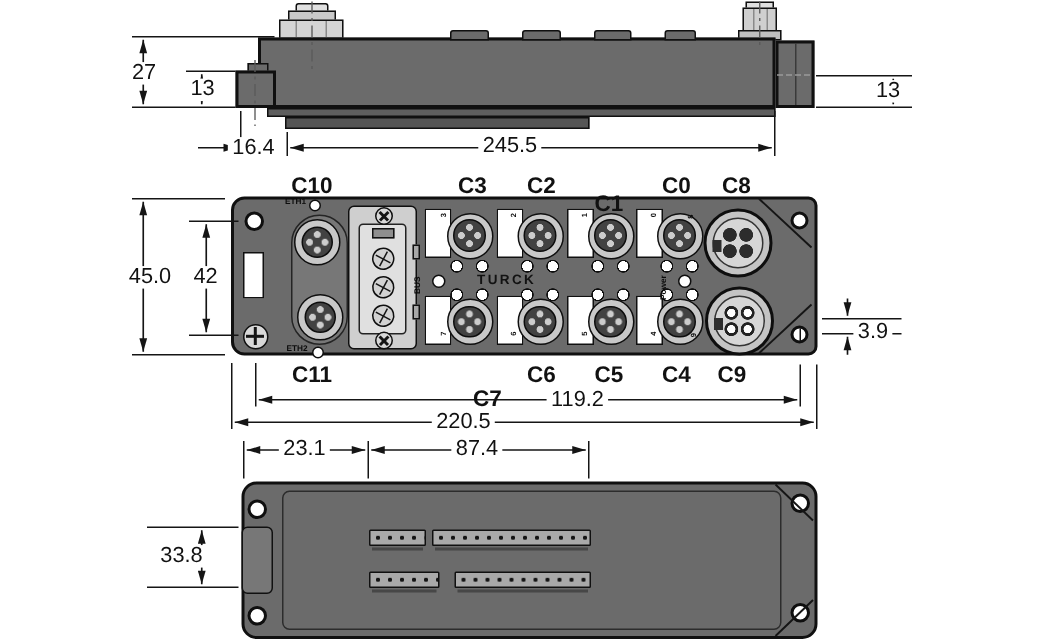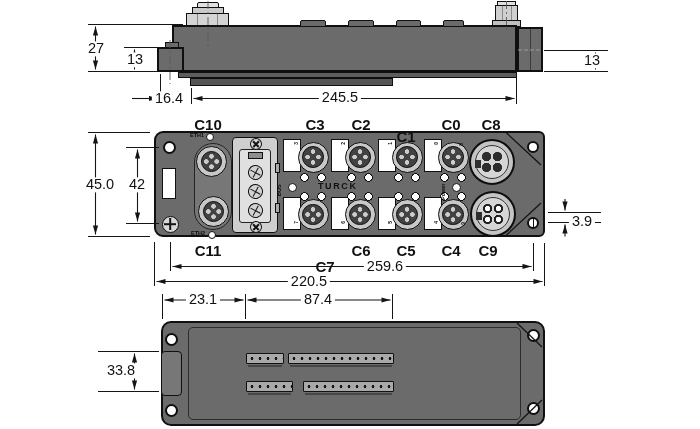--- a/index.html
+++ b/index.html
@@ -220,21 +220,21 @@
     <div class="clabel" style="left:208px;top:250px;">C11</div>
     <div class="clabel" style="left:325px;top:250px;margin-top:16px;">C7</div>
     <div class="clabel" style="left:361px;top:250px;">C6</div>
     <div class="clabel" style="left:406px;top:250px;">C5</div>
     <div class="clabel" style="left:451px;top:250px;">C4</div>
     <div class="clabel" style="left:488px;top:250px;">C9</div>
 
     <div class="dim" style="left:100px;top:185px;">45.0</div>
     <div class="dim" style="left:137px;top:185px;">42</div>
     <div class="dim" style="left:582px;top:222px;">3.9</div>
-    <div class="dim" style="left:385px;top:266.5px;">259.6</div>
+    <div class="dim" style="left:385px;top:266.5px;">119.2</div>
     <div class="dim" style="left:309px;top:281.5px;">220.5</div>
   </div>
 
   <div>
     <div class="abs metal" style="left:161px;top:321px;width:384px;height:105px;border-radius:10px;"></div>
     <div class="abs" style="left:188px;top:327px;width:333px;height:93px;border:1.2px solid #2c2c2c;border-radius:5px;"></div>
     <div class="abs" style="left:160.5px;top:351px;width:21px;height:45px;background:#777;border:1.4px solid #101010;border-radius:4px;"></div>
     <div class="holec" style="left:165px;top:333px;width:13px;height:13px;"></div>
     <div class="holec" style="left:165px;top:404px;width:13px;height:13px;"></div>
     <div class="holec" style="left:527px;top:329px;width:13px;height:13px;"></div>

